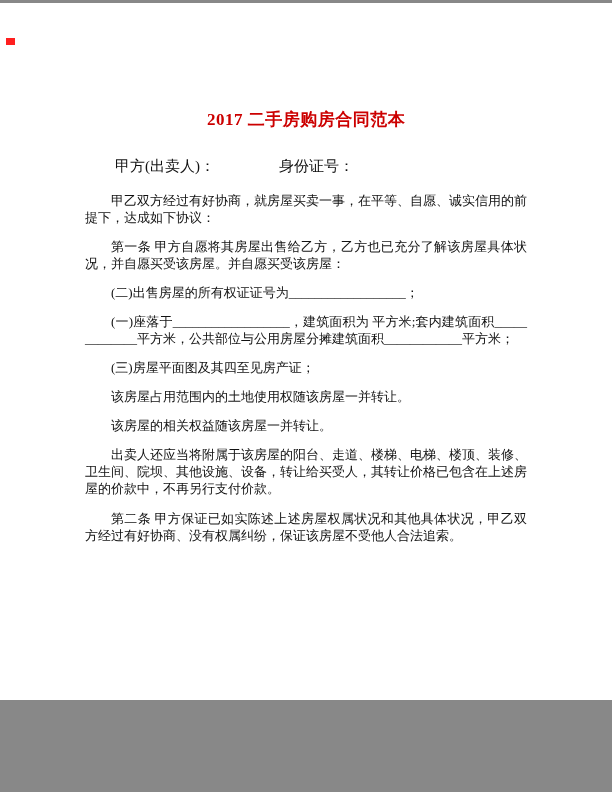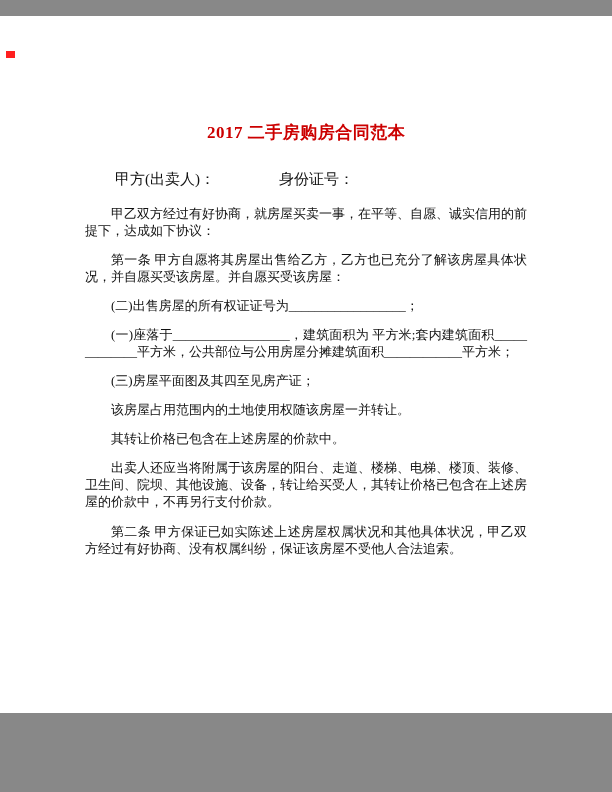--- a/index.html
+++ b/index.html
@@ -1,20 +1,20 @@
 <!DOCTYPE html>
 <html><head>
 <meta charset="utf-8">
 <style>
   html, body { margin: 0; padding: 0; background: #888; }
   .page {
     position: relative;
     width: 612px;
     height: 697px;
-    margin: 16px auto;
+    margin: 3px auto;
     background: #ffffff;
     font-family: "Liberation Serif", "DejaVu Serif", serif;
     color: #111111;
     overflow: hidden;
     box-sizing: border-box;
   }
   .corner-mark {
     position: absolute;
     left: 6px;
     top: 35px;
@@ -70,18 +70,18 @@
       <span>甲方(出卖人)：</span><span class="party-gap"></span><span>身份证号：</span>
     </div>
 
 
     <p class="para" style="margin-top:13px;">甲乙双方经过有好协商，就房屋买卖一事，在平等、自愿、诚实信用的前提下，达成如下协议：</p>
     <p class="para">第一条 甲方自愿将其房屋出售给乙方，乙方也已充分了解该房屋具体状况，并自愿买受该房屋。并自愿买受该房屋：</p>
     <p class="para">(二)出售房屋的所有权证证号为__________________；</p>
     <p class="para">(一)座落于__________________，建筑面积为 平方米;套内建筑面积_____________平方米，公共部位与公用房屋分摊建筑面积____________平方米；</p>
     <p class="para">(三)房屋平面图及其四至见房产证；</p>
     <p class="para">该房屋占用范围内的土地使用权随该房屋一并转让。</p>
-    <p class="para">其转让价格已包含在上述房屋的价款中。</p>
+    <p class="para">该房屋的相关权益随该房屋一并转让。</p>
     <p class="para">出卖人还应当将附属于该房屋的阳台、走道、楼梯、电梯、楼顶、装修、卫生间、院坝、其他设施、设备，转让给买受人，其转让价格已包含在上述房屋的价款中，不再另行支付价款。</p>
     <p class="para" style="margin-top:13px;">第二条 甲方保证已如实陈述上述房屋权属状况和其他具体状况，甲乙双方经过有好协商、没有权属纠纷，保证该房屋不受他人合法追索。</p>
 
   </div>
 </div>
 
 </body></html>

